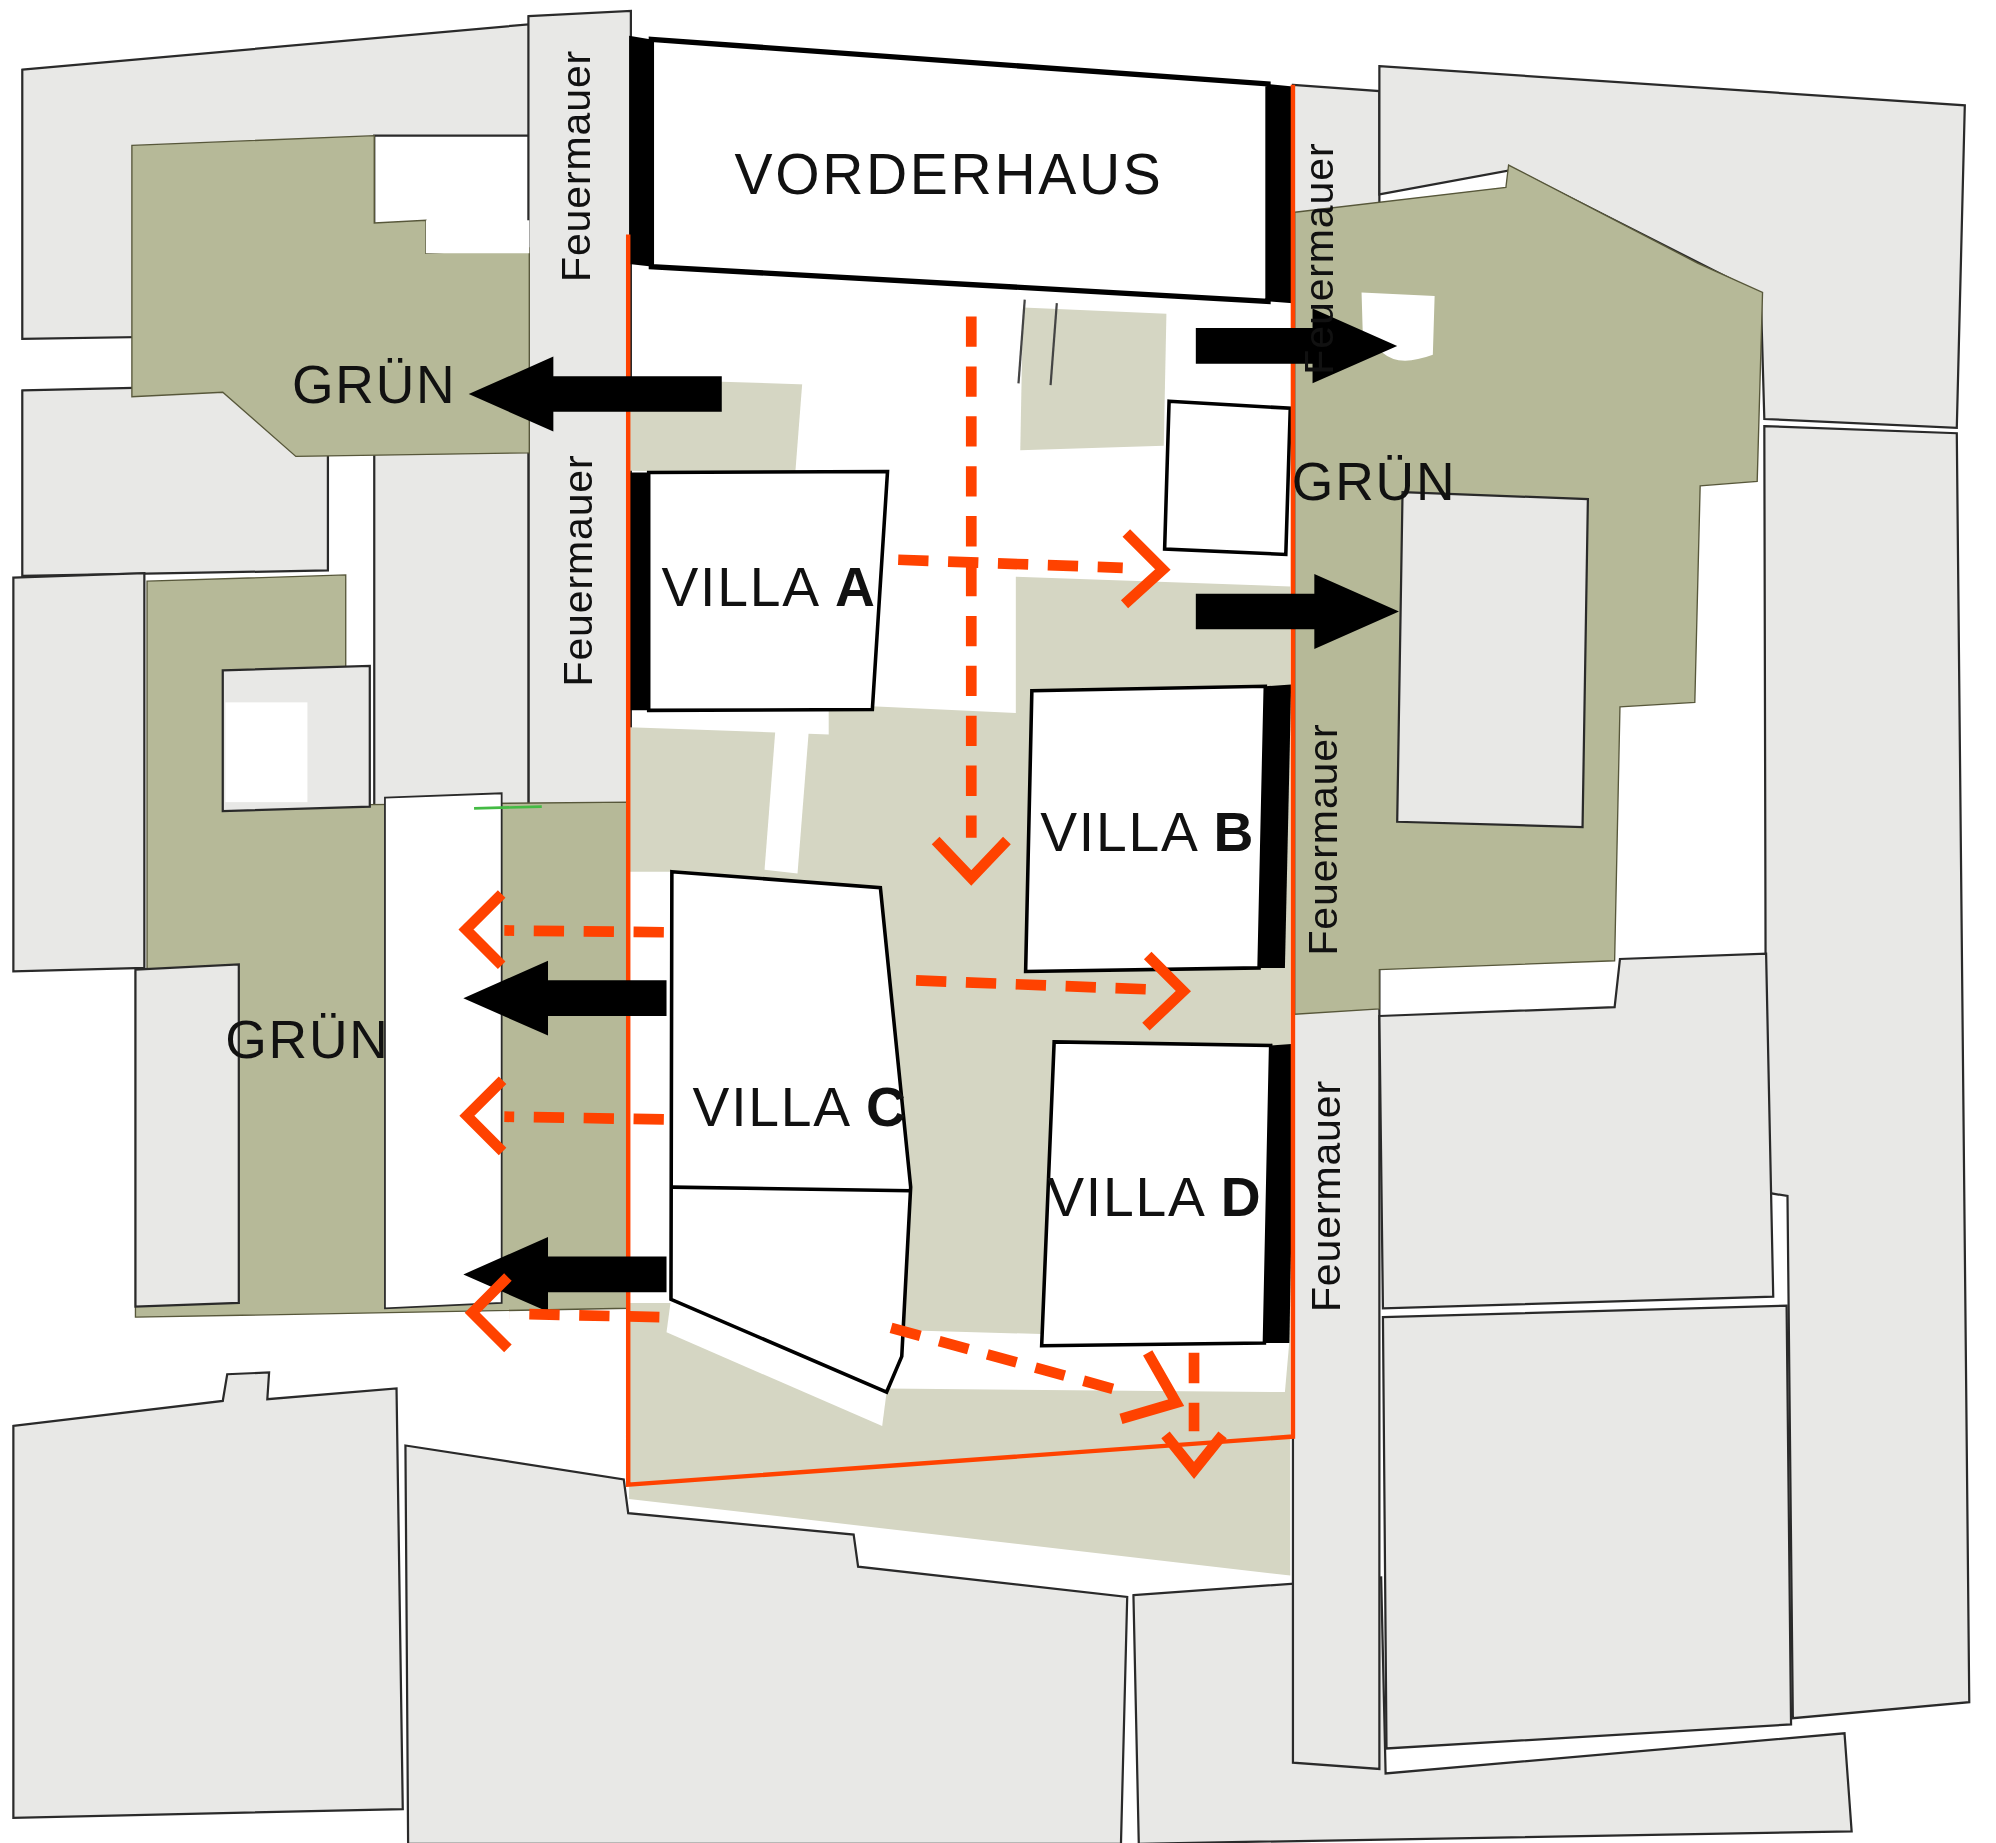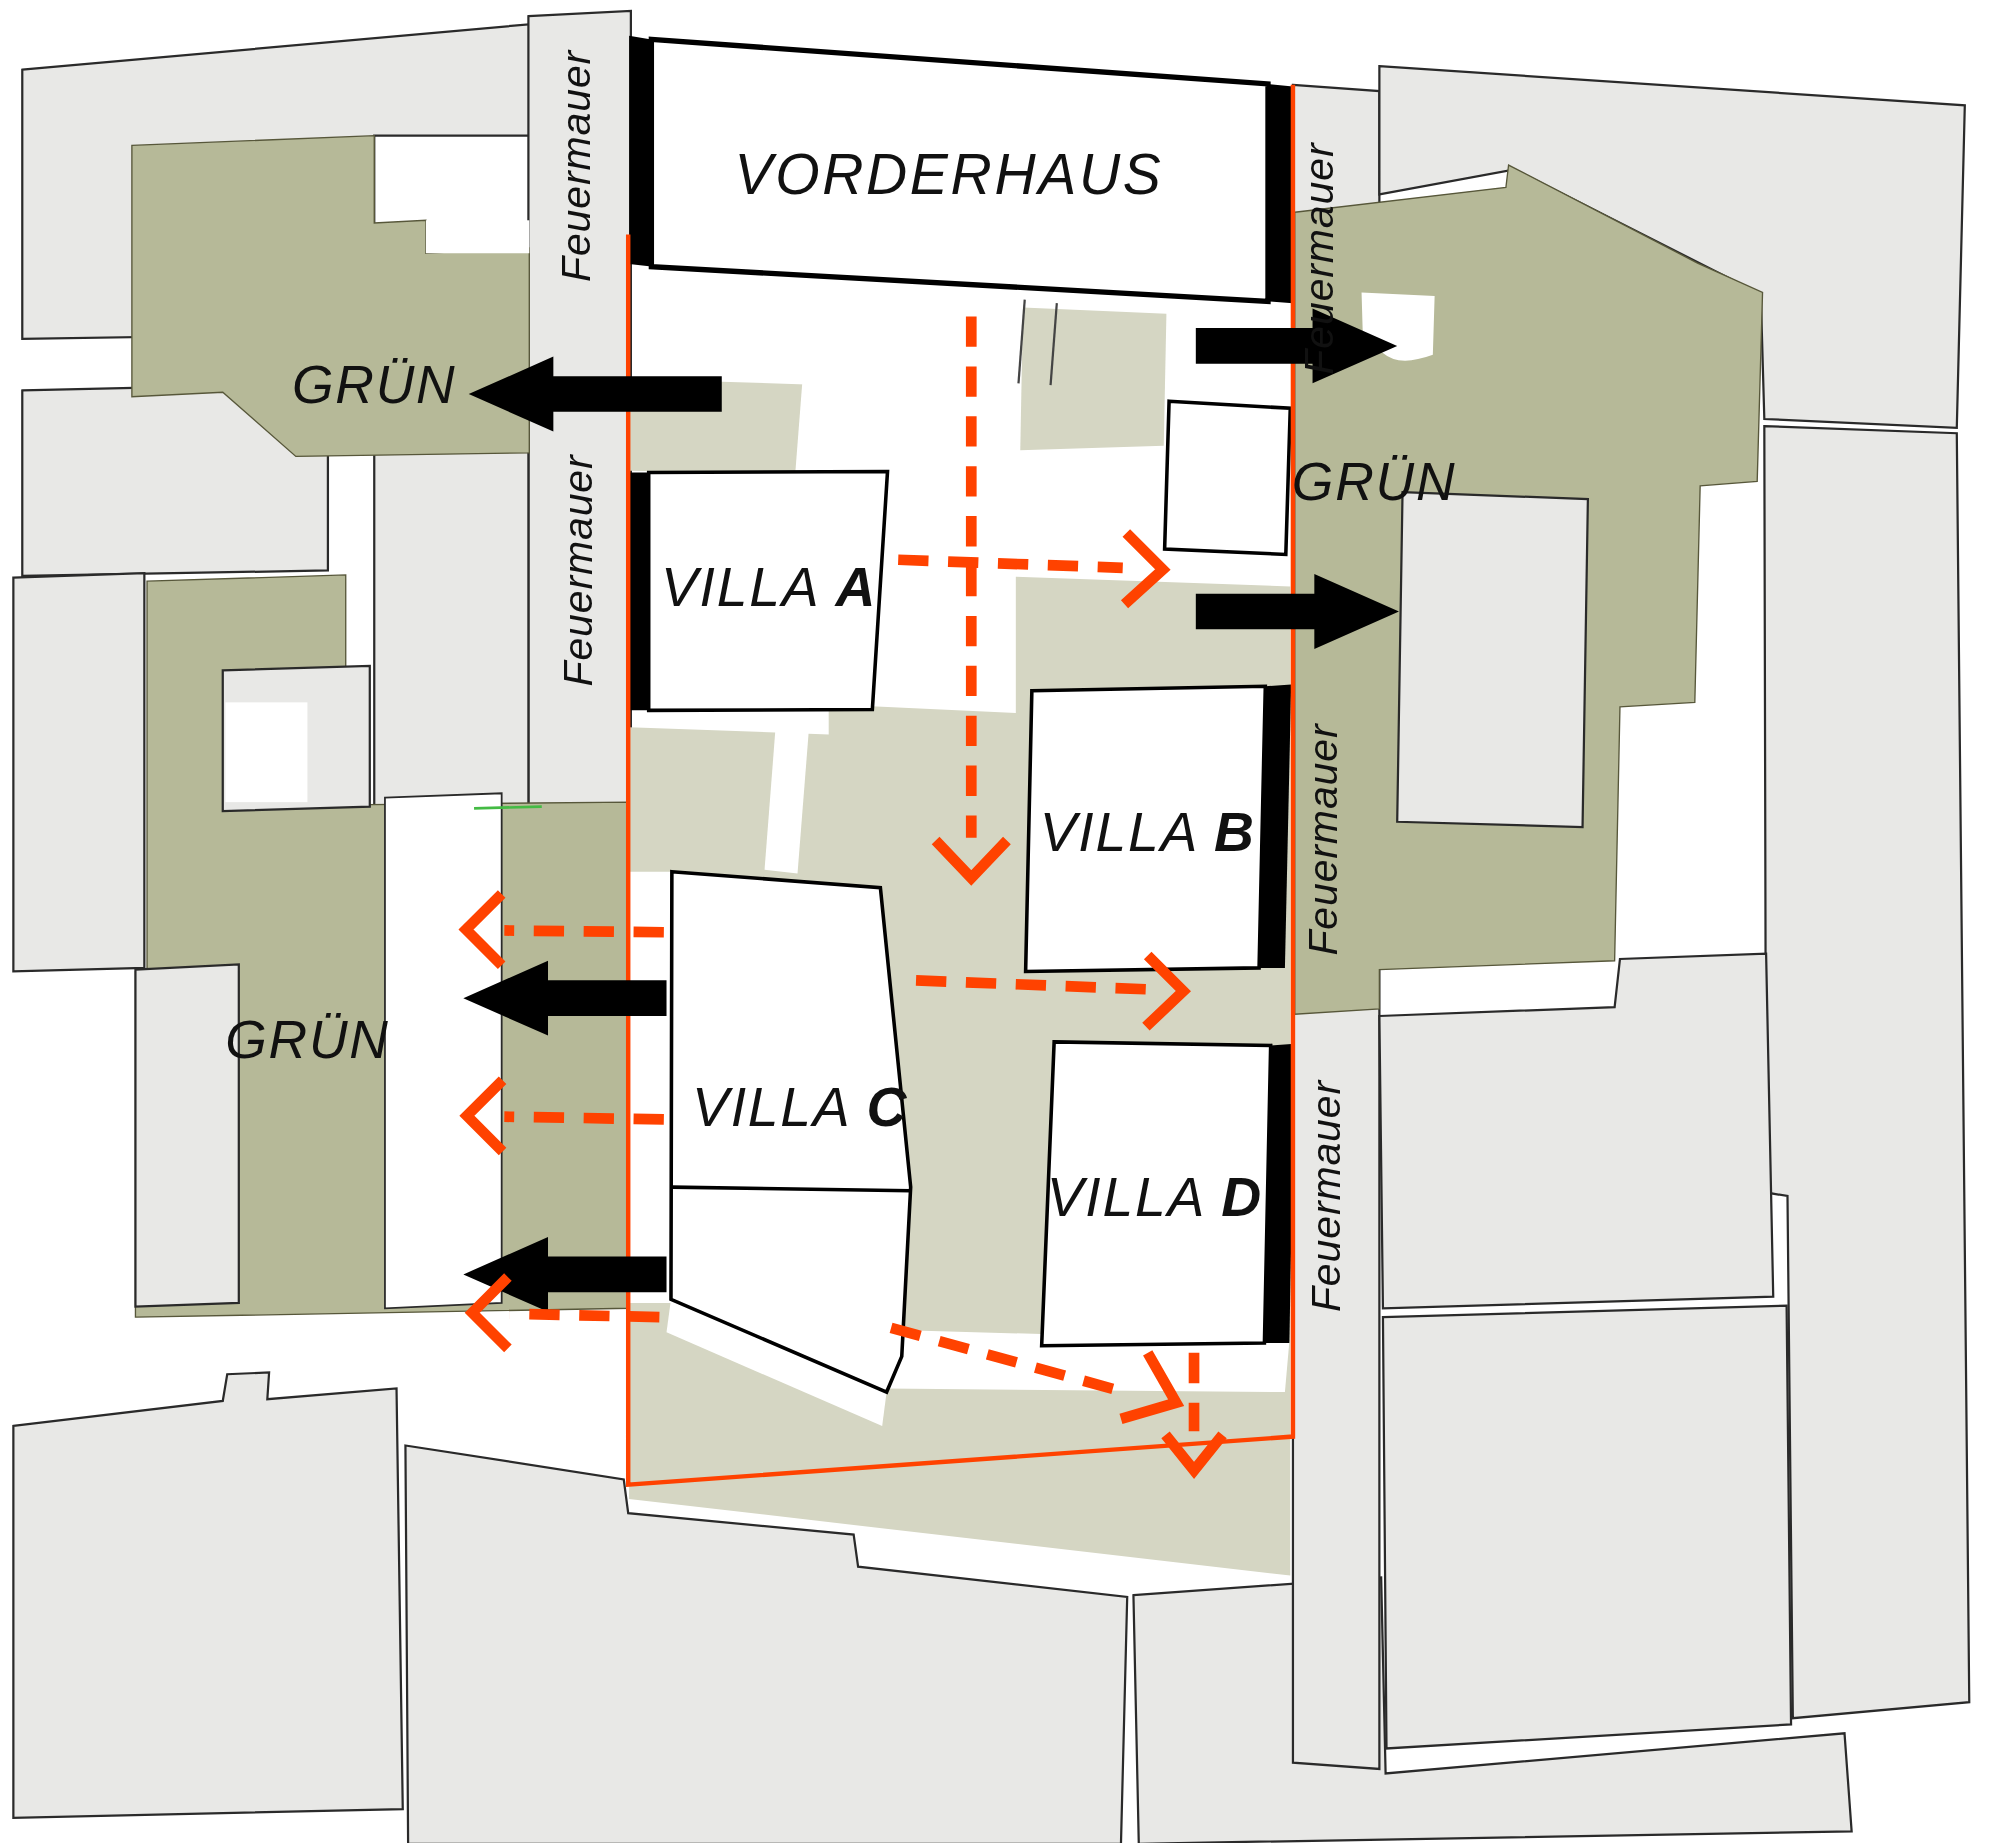--- a/index.html
+++ b/index.html
@@ -5,21 +5,21 @@
   :root{
     --c-orange:#ff4200;
     --c-gray:#e8e8e6;
     --c-gray2:#e3e3e1;
     --c-green-dark:#b6b998;
     --c-green-light:#d5d6c3;
     --c-black:#000000;
     --c-text:#111111;
   }
   html,body{margin:0;padding:0;background:#ffffff;}
-  .stage{width:1996px;height:1844px;position:relative;background:#ffffff;font-style:italic;}
+  .stage{width:1996px;height:1844px;position:relative;background:#ffffff;}
   svg{display:block}
   .parcel{fill:var(--c-gray);stroke:#2a2a2a;stroke-width:2.5;}
   .gdark{fill:var(--c-green-dark);stroke:#57573a;stroke-width:1.5;}
   .glight{fill:var(--c-green-light);stroke:none;}
   .whitecut{fill:#ffffff;stroke:none;}
   .whitecut-o{fill:#ffffff;stroke:#2a2a2a;stroke-width:2;}
   .bldg{fill:#ffffff;stroke:#000000;stroke-width:6;}
   .bldg-thin{fill:#ffffff;stroke:#000000;stroke-width:4;}
   .firewall{fill:#000000;stroke:none;}
   .blackarrow{fill:#000000;stroke:none;}

